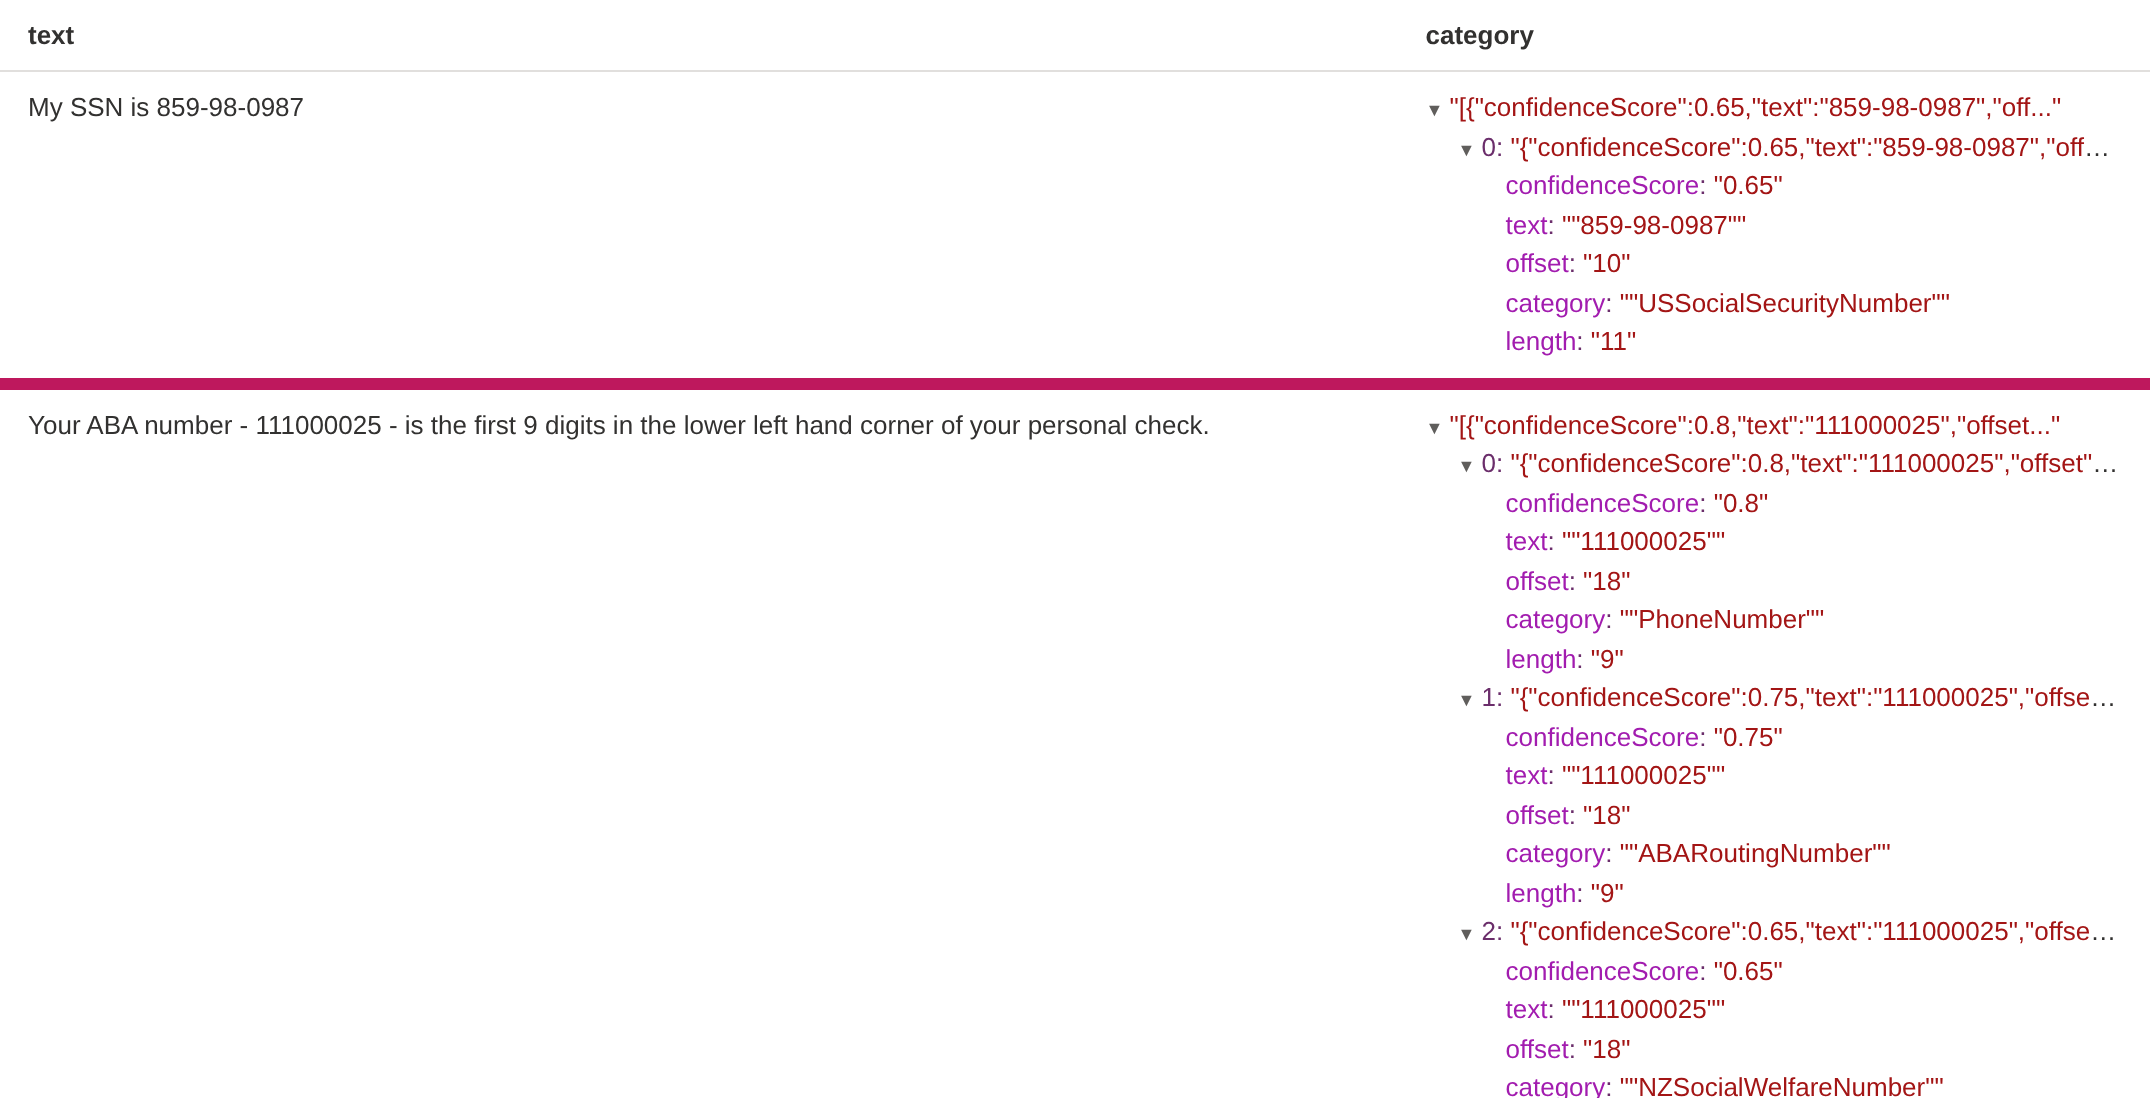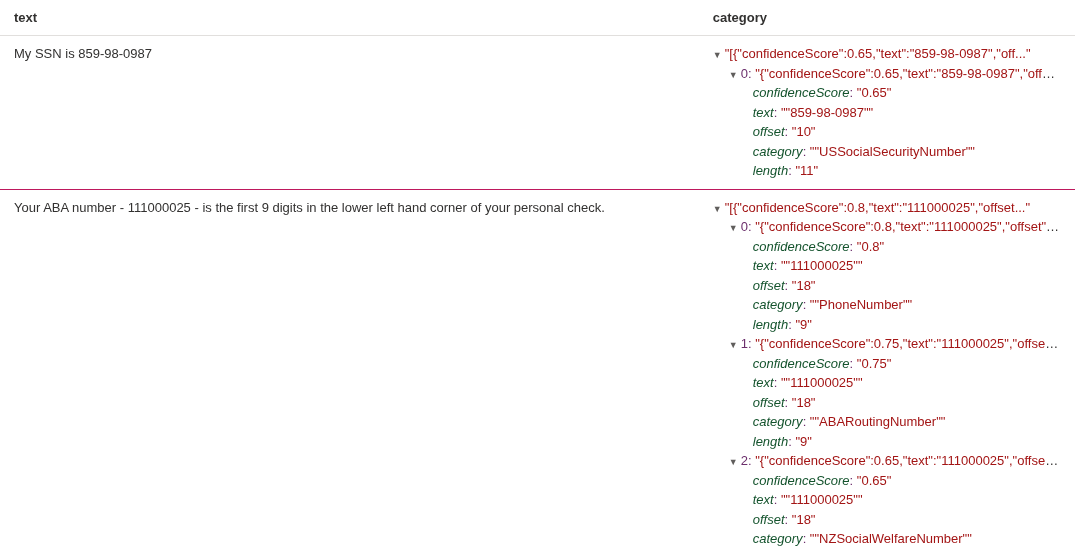--- a/index.html
+++ b/index.html
@@ -18,40 +18,40 @@
   th {
     text-align: left;
     font-weight: 600;
     padding: 10px 14px;
     border-bottom: 1px solid #e1dfdd;
     background: #fff;
   }
   td {
     vertical-align: top;
     padding: 8px 14px;
-    border-bottom: 1px solid #be185d;
+    border-bottom: 6px solid #be185d;
     line-height: 1.5;
   }
   col.col-text { width: 65%; }
   col.col-ent  { width: 35%; }
   .tree-root { font-size: 13px; }
   .tree-node { white-space: nowrap; overflow: hidden; text-overflow: ellipsis; }
   .lvl0 { padding-left: 0px; }
   .lvl1 { padding-left: 16px; }
   .lvl2 { padding-left: 40px; }
   .caret {
     display: inline-block;
     width: 10px;
     color: #605e5c;
     font-size: 9px;
     margin-right: 2px;
     cursor: pointer;
   }
   .idxkey { color: #6b2e6b; }
-  .propkey { color: #14532d; font-style: italic; }
+  .propkey { color: #a21caf; }
   .colon { color: #6b2e6b; }
   .sval { color: #a31515; } 
   .preview { color: #a31515; }
 </style>
 </head>
 <body>
 
 <table>
   <colgroup>
     <col class="col-text">

